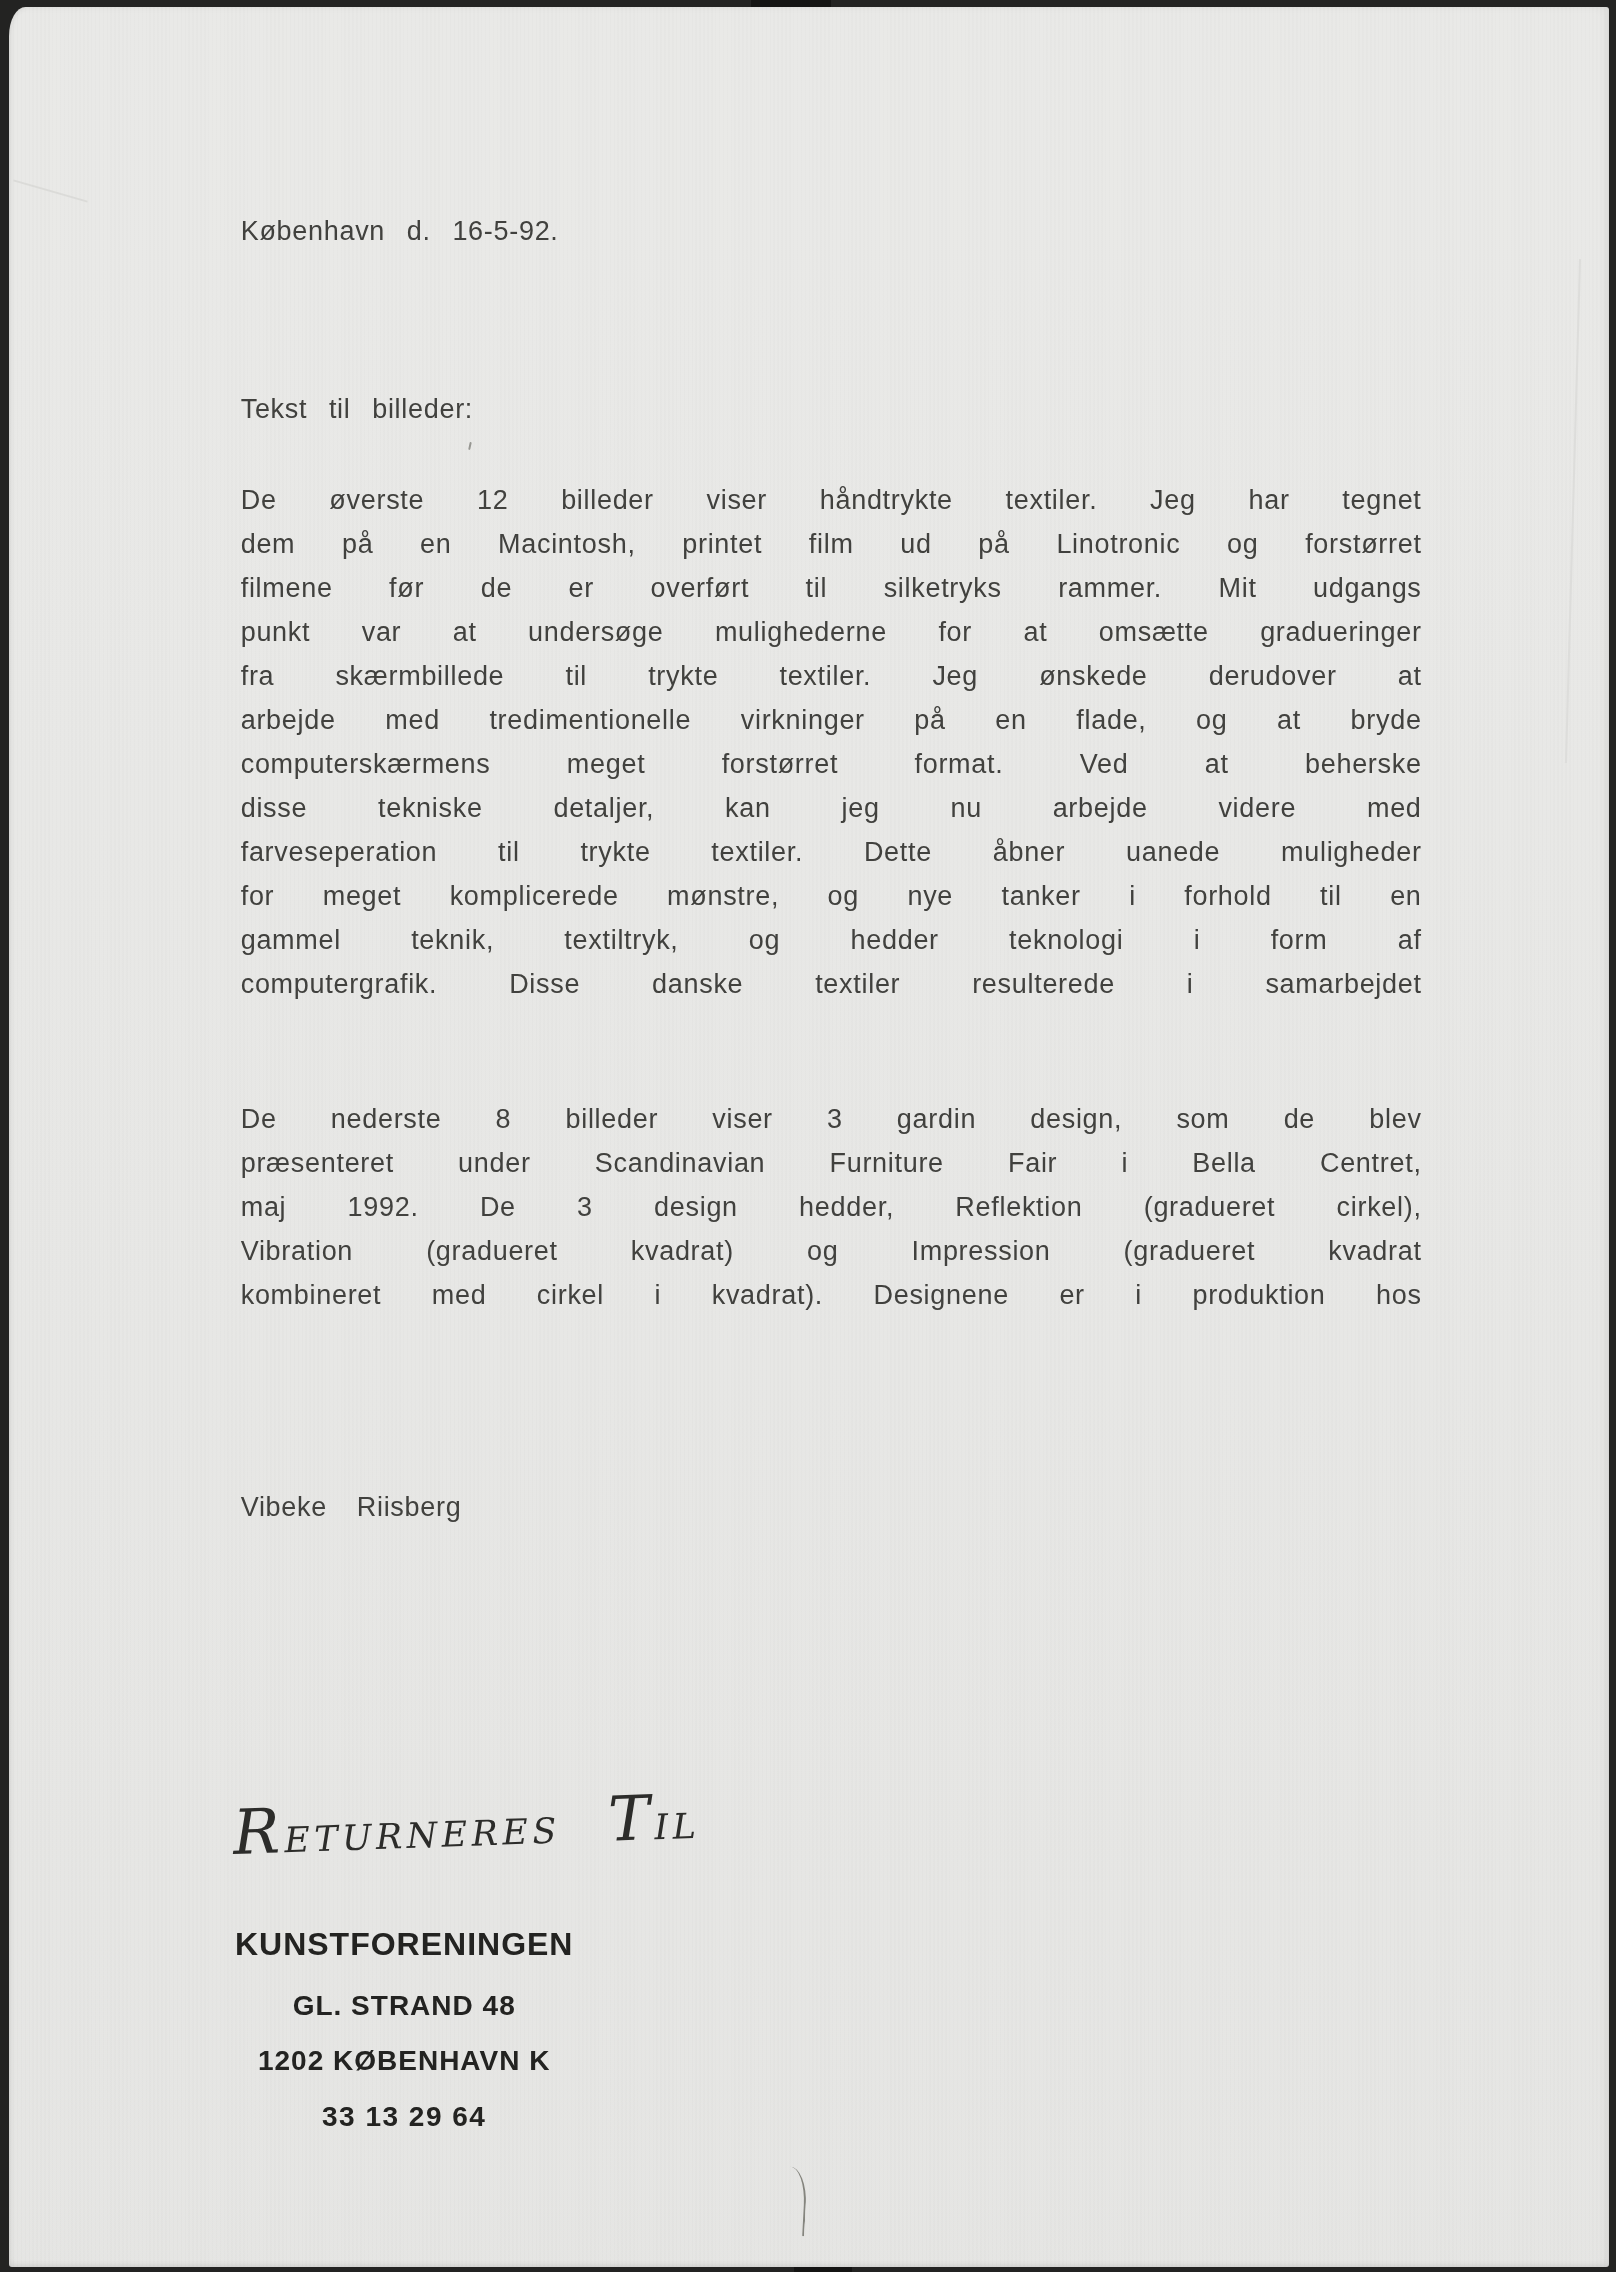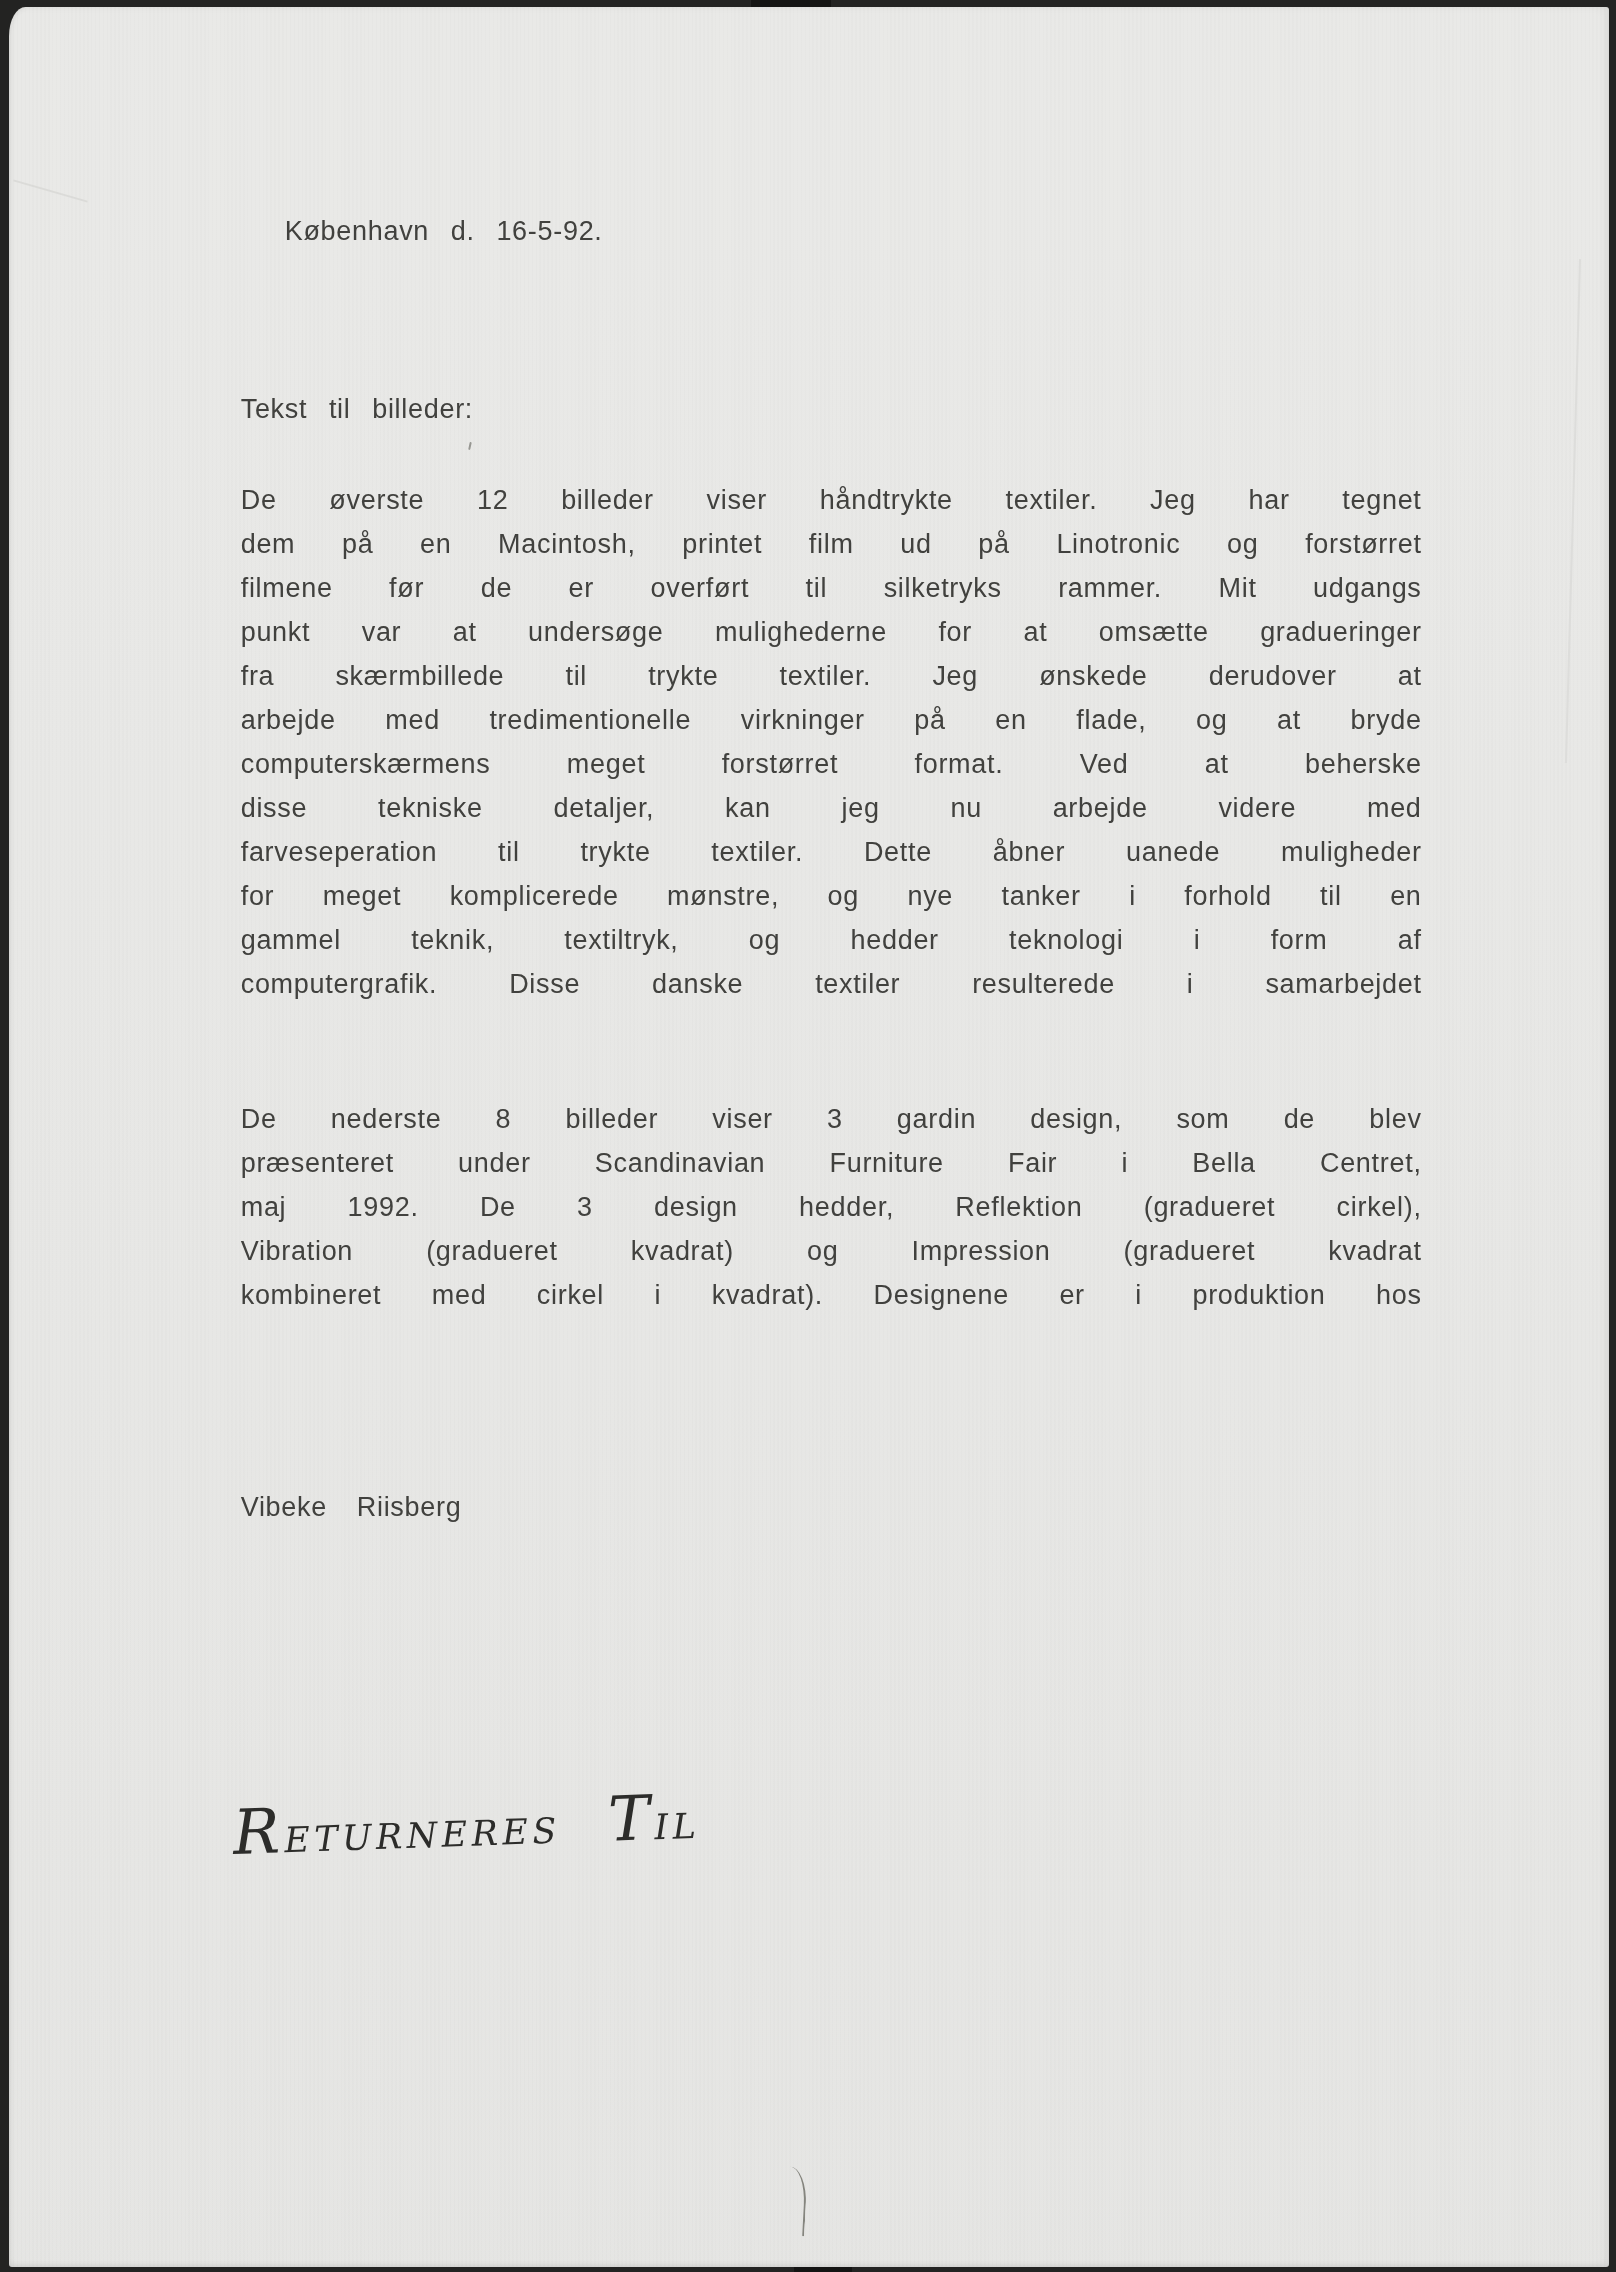--- a/index.html
+++ b/index.html
@@ -21,21 +21,21 @@
     border-radius:16.5px 2.9px 2.9px 2.9px / 29px 2.9px 2.9px 2.9px;
     box-shadow: inset -3.9px 0 8.7px rgba(0,0,0,0.05), inset 0 -2.9px 6.8px rgba(0,0,0,0.045), inset 2.9px 0 4.8px rgba(0,0,0,0.03);
   }
   .typed{
     position:absolute;
     color:#41413e;
     font-size:27px;
     letter-spacing:0.7px;
     white-space:nowrap;
   }
-  .date-line{left:232px;top:209px;word-spacing:0.5em;margin-left:44px;}
+  .date-line{left:232px;top:209px;word-spacing:0.5em;}
   .heading{left:232px;top:387px;word-spacing:0.5em;}
   .para{
     position:absolute;left:232px;width:1181px;
     color:#41413e;font-size:27px;letter-spacing:0.7px;
   }
   .para-1{top:471px;}
   .para-2{top:1090px;}
   .jline{
     display:flex;justify-content:space-between;
     height:44px;line-height:44px;white-space:nowrap;align-items:flex-end;
@@ -298,18 +298,24 @@
           <span>i</span>
           <span>produktion</span>
           <span>hos</span>
         </div>
       </div>
 
     <div class="typed signature">Vibeke Riisberg</div>
 
     <div class="handwriting" id="handnote"><span class="hword"><span class="hcap">R</span>eturneres</span><span class="hword"><span class="hcap">T</span>il</span></div>
 
+    <div class="stamp">
+      <div class="stamp-org">KUNSTFORENINGEN</div>
+      <div class="stamp-street">GL. STRAND 48</div>
+      <div class="stamp-city">1202 KØBENHAVN K</div>
+      <div class="stamp-phone">33 13 29 64</div>
+    </div>
 
     <div class="penmark"></div>
 
   </div>
 </div>
 
 
 </body></html>

